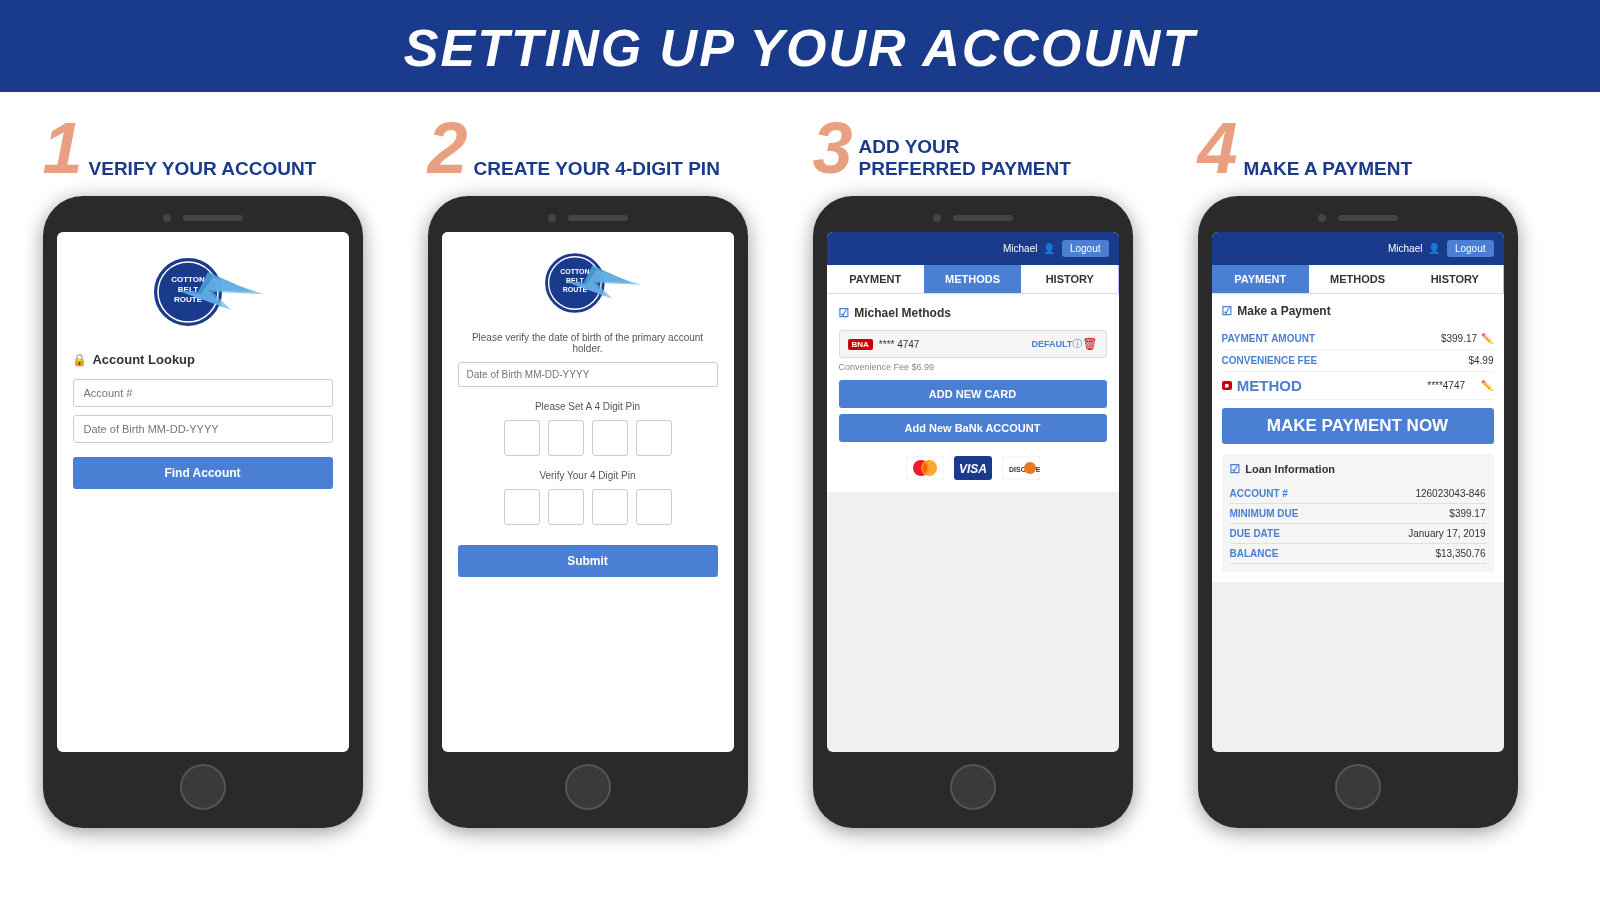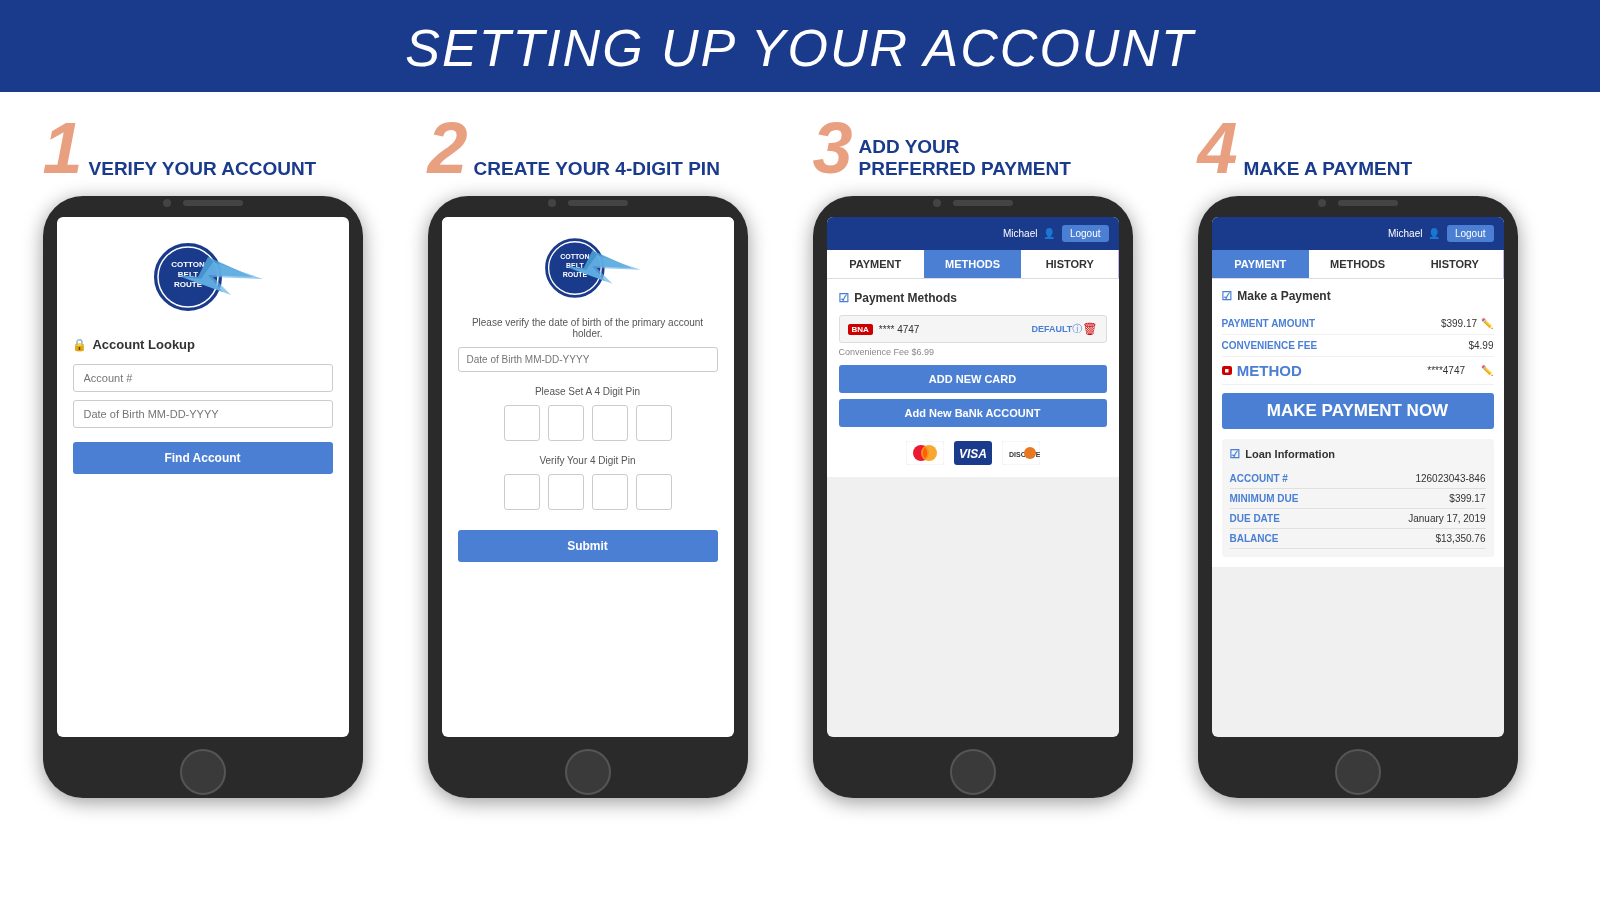--- a/index.html
+++ b/index.html
@@ -13,21 +13,21 @@
 
     
     .header {
       background: #1a3a8c;
       text-align: center;
       padding: 18px 0 14px;
     }
     .header h1 {
       color: #fff;
       font-size: 52px;
-      font-weight: 400;
+      font-weight: 700;
       letter-spacing: 2px;
       text-transform: uppercase;
       font-style: italic;
     }
 
     
     .main {
       display: flex;
       flex-direction: row;
       justify-content: space-around;
@@ -64,21 +64,21 @@
       text-transform: uppercase;
       line-height: 1.15;
       padding-bottom: 4px;
     }
 
     
     .phone-frame {
       width: 320px;
       background: #2a2a2a;
       border-radius: 40px;
-      padding: 3px 14px;
+      padding: 18px 14px;
       box-shadow: 0 4px 20px rgba(0,0,0,0.4);
       position: relative;
     }
     .phone-top-bar {
       display: flex;
       justify-content: center;
       align-items: center;
       gap: 12px;
       margin-bottom: 10px;
     }
@@ -575,21 +575,21 @@
             <button class="nav-logout">Logout</button>
           </div>
           <div class="tabs-row">
             <button class="tab">PAYMENT</button>
             <button class="tab active">METHODS</button>
             <button class="tab">HISTORY</button>
           </div>
           <div class="screen3-content">
             <div class="payment-methods-title">
               <span class="checkbox-icon">☑</span>
-              <span>Payment Methods</span>
+              <span>Michael Methods</span>
             </div>
             <div class="card-row">
               <div class="card-left">
                 <span class="card-badge">BNA</span>
                 <span>**** 4747</span>
               </div>
               <div class="card-right">
                 <span class="default-badge">DEFAULT</span>
                 <span style="color:#4a7fd4;font-size:10px;">ⓘ</span>
                 <span class="trash-icon">🗑</span>

